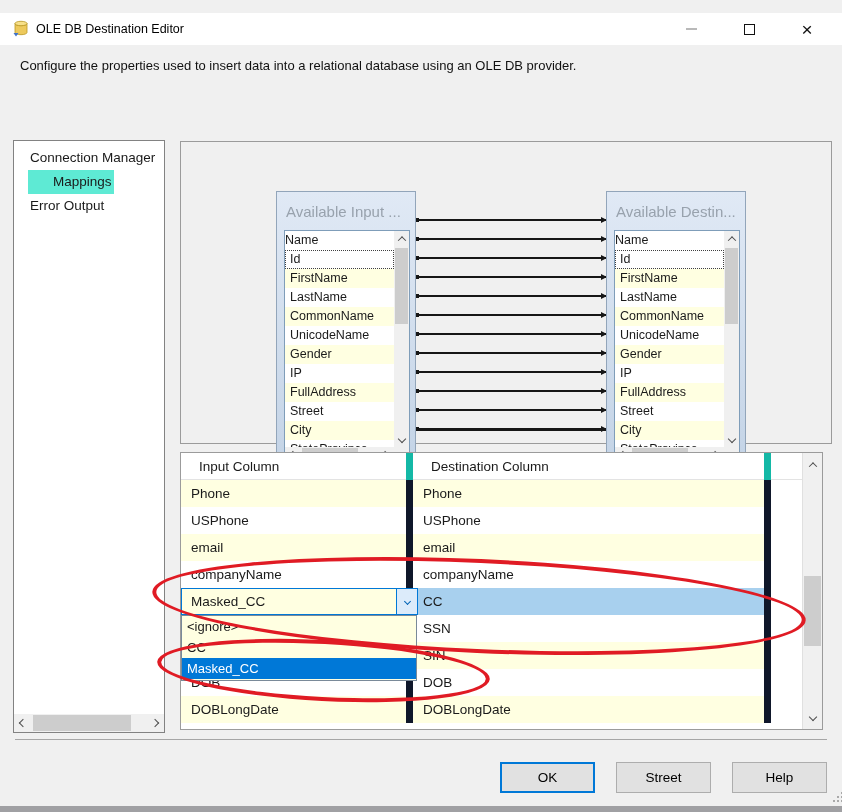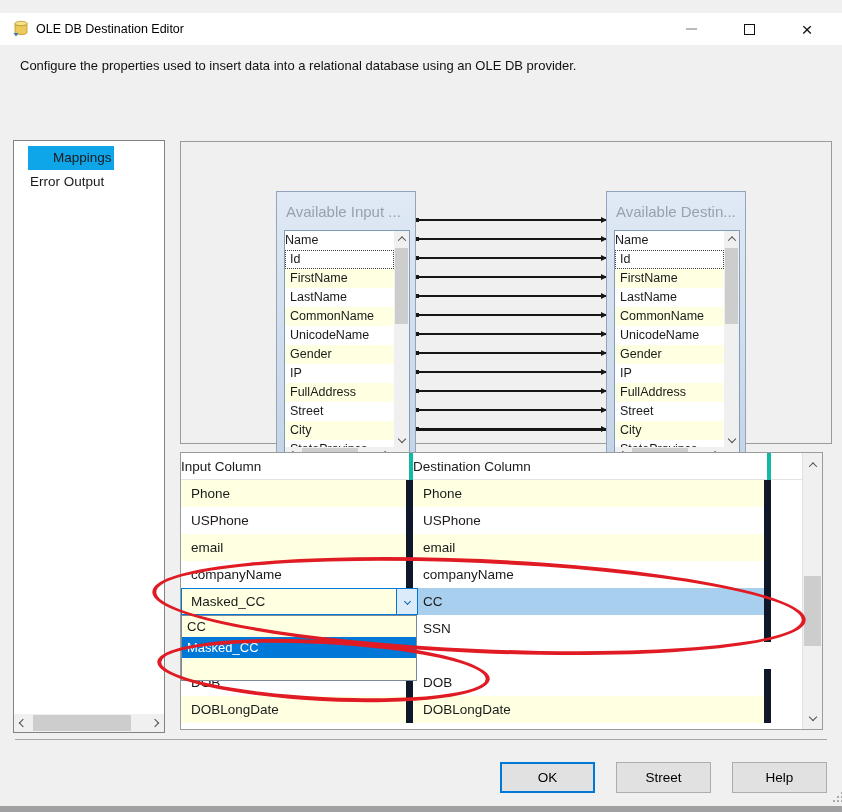--- a/index.html
+++ b/index.html
@@ -17,21 +17,21 @@
   .close-glyph { font-size:19px; color:#111; line-height:1; font-weight:400; }
 
   
   .desc { position:absolute; left:20px; top:58px; width:800px; font-size:13px; color:#111; }
 
   
   .nav { position:absolute; left:13px; top:140px; width:152px; height:593px; background:#fff; border:1px solid #828282; overflow:hidden; }
   .nav-item { height:24px; line-height:24px; padding-left:14px; font-size:13.5px; white-space:nowrap; cursor:default; }
   .nav-items { padding-top:5px; }
   .nav-item .hl { display:inline-block; padding:0 2px; }
-  .nav-item.selected .hl { background:#0ea5e9;padding-left:25px; }
+  .nav-item.selected .hl { background:#5eead4;padding-left:25px; }
   .nav-hscroll { position:absolute; left:0; right:0; bottom:0; height:18px; background:#f0f0f0; }
   .nav-hscroll .sb-btn { position:absolute; top:0; width:18px; height:18px; display:flex; align-items:center; justify-content:center; }
   .nav-hscroll .left { left:0; } .nav-hscroll .right { right:0; }
   .nav-hscroll .thumb { position:absolute; left:19px; top:1px; width:98px; height:16px; background:#cdcdcd; }
 
   
   .chv { display:inline-block; width:6px; height:6px; border:solid #4d4d4d; border-width:0 1.6px 1.6px 0; }
   .chv.up { transform:rotate(-135deg) translate(-1px,-1px); }
   .chv.down { transform:rotate(45deg); }
   .chv.left { transform:rotate(135deg); }
@@ -63,21 +63,21 @@
   
   .lines { position:absolute; left:235px; top:0; width:190px; height:100%; }
   .mapline { position:absolute; left:0; width:190px; height:2px; background:#161616; }
   .mapline::before { content:""; position:absolute; left:-1px; top:-1.5px; width:4px; height:4px; background:#161616; }
   .mapline::after { content:""; position:absolute; right:-1px; top:-2.5px; width:0; height:0;
                     border-left:6px solid #161616; border-top:3.5px solid transparent; border-bottom:3.5px solid transparent; }
 
   
   .grid { position:absolute; left:180px; top:452px; width:643px; height:278px; background:#fff; border:1px solid #9b9b9b; }
   .grid-header { display:flex; height:27px; border-bottom:1px solid #e3e3e3; }
-  .gh-cell { height:27px; line-height:27px; padding-left:0; font-size:13.5px; border-right:4px solid #14b8a6; }
+  .gh-cell { height:27px; line-height:27px; padding-left:18px; font-size:13.5px; border-right:7px solid #14b8a6; }
   .grid-row { display:flex; height:27px; }
   .g-cell { height:27px; line-height:27px; padding-left:10px; font-size:13.5px; white-space:nowrap; overflow:hidden; border-right:7px solid #0f172a; }
   .c-in, .gh-in { width:232px; }
   .c-dest, .gh-dest { width:358px; }
   .cream-row .g-cell { background:#ffffe1; }
   .g-cell.sel-dest { background:#a8d0ee; }
   .grid-vscroll { position:absolute; right:0; top:0; bottom:0; width:20px; background:#f0f0f0; border-left:1px solid #e0e0e0; }
   .grid-vscroll .sb-btn { position:absolute; left:0; width:19px; height:20px; display:flex; align-items:center; justify-content:center; }
   .grid-vscroll .up-btn { top:2px; } .grid-vscroll .down-btn { bottom:2px; }
   .grid-vscroll .thumb { position:absolute; left:1px; top:123px; width:17px; height:70px; background:#cdcdcd; }
@@ -132,20 +132,21 @@
     <span class="wbtn">
         <span class="close-glyph">×</span>
       </span>
   </div>
 </div>
 
 <div class="desc">Configure the properties used to insert data into a relational database using an OLE DB provider.</div>
 
 <div class="nav">
   <div class="nav-items">
+    <div class="nav-item"><span class="hl">Connection Manager</span></div>
     <div class="nav-item selected"><span class="hl">Mappings</span></div>
     <div class="nav-item"><span class="hl">Error Output</span></div>
   </div>
   <div class="nav-hscroll">
     <span class="sb-btn left">
         <i class="chv left"></i>
       </span>
     <span class="thumb"></span>
     <span class="sb-btn right">
         <i class="chv right"></i>
@@ -270,38 +271,40 @@
   <div class="grid-row">
     <div class="g-cell c-in"></div>
     <div class="g-cell c-dest sel-dest">CC</div>
   </div>
   <div class="grid-row">
     <div class="g-cell c-in"></div>
     <div class="g-cell c-dest">SSN</div>
   </div>
   <div class="grid-row cream-row">
     <div class="g-cell c-in"></div>
+    <div class="g-cell c-dest">SIN</div>
   </div>
   <div class="grid-row">
     <div class="g-cell c-in">DOB</div>
     <div class="g-cell c-dest">DOB</div>
   </div>
   <div class="grid-row cream-row">
     <div class="g-cell c-in">DOBLongDate</div>
     <div class="g-cell c-dest">DOBLongDate</div>
   </div>
 
   <div class="combobox">
     <span class="combo-value">Masked_CC</span>
     <span class="combo-btn">
         <i class="chv down"></i>
       </span>
   </div>
 
   <div class="dropdown">
+    <div class="dd-item">&lt;ignore&gt;</div>
     <div class="dd-item">CC</div>
     <div class="dd-item selected">Masked_CC</div>
   </div>
 
   <div class="grid-vscroll">
     <span class="sb-btn up-btn">
         <i class="chv up"></i>
       </span>
     <span class="thumb"></span>
     <span class="sb-btn down-btn">

